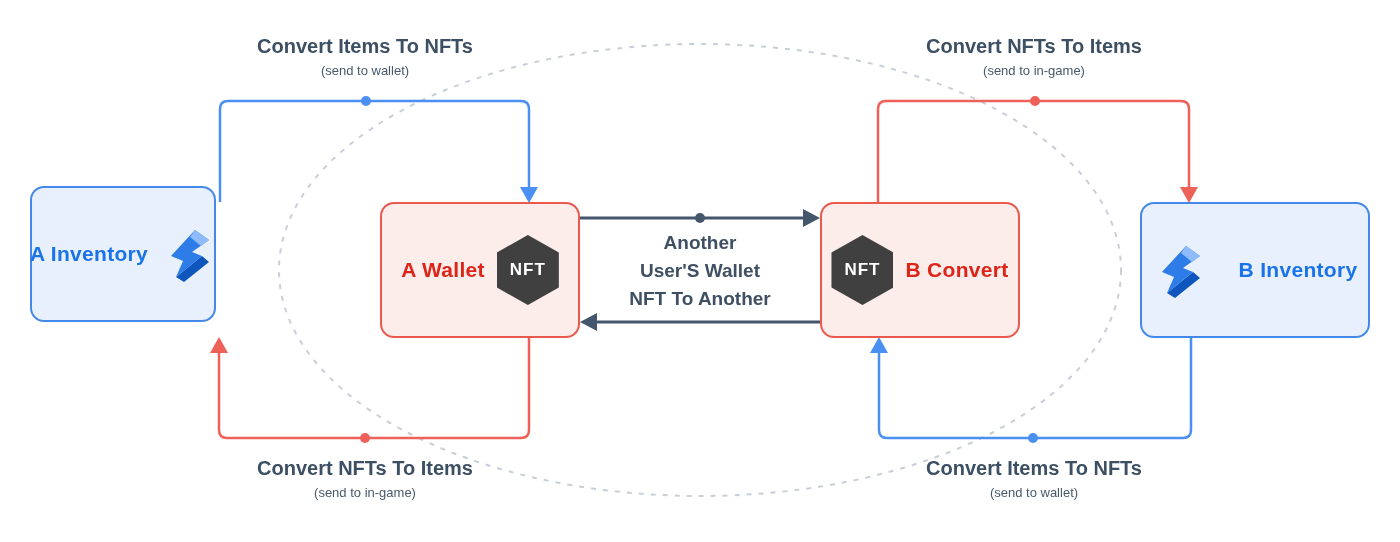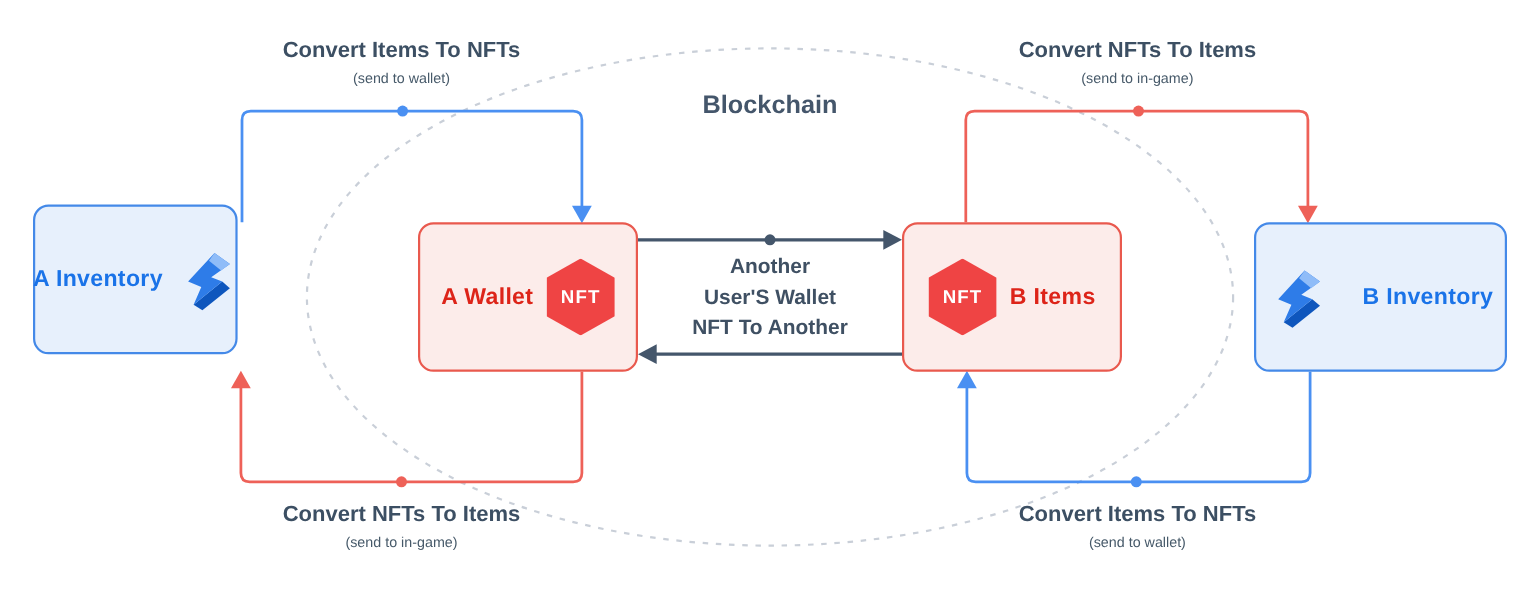--- a/index.html
+++ b/index.html
@@ -12,21 +12,21 @@
   .node{
     position:absolute;display:flex;align-items:center;justify-content:center;
     gap:14px;border-radius:14px;box-sizing:border-box;
   }
   .node.inventory{background:#E7F0FC;border:2px solid #4489E8;}
   .node.wallet{background:#FCECEA;border:2px solid #E9594E;gap:12px;}
   .node-label{font-weight:bold;font-size:21px;letter-spacing:.3px;white-space:nowrap;}
   .inventory .node-label{color:#1A73E8;}
   .wallet .node-label{color:#DD2419;}
   .hexbadge{
-    width:62px;height:70px;background:#ef4444;
+    width:62px;height:70px;background:#404040;
     clip-path:polygon(50% 0%,100% 25%,100% 75%,50% 100%,0% 75%,0% 25%);
     display:flex;align-items:center;justify-content:center;flex:0 0 auto;
   }
   .hexbadge span{color:#ffffff;font-weight:bold;font-size:17px;letter-spacing:1px;}
   .flow-label{position:absolute;transform:translateX(-50%);white-space:nowrap;text-align:right;}
   .flow-title{font-weight:bold;font-size:20px;color:#3C4F63;}
   .flow-sub{font-size:13px;color:#465969;}
   .big-title{
     position:absolute;transform:translateX(-50%);font-weight:bold;font-size:23px;
     color:#44566B;white-space:nowrap;
@@ -94,33 +94,32 @@
     <span class="node-label">A Wallet</span>
     <div class="hexbadge">
       <span>NFT</span>
     </div>
   </div>
 
   <div class="node wallet" style="left:820px;top:202px;width:200px;height:136px;">
     <div class="hexbadge">
       <span>NFT</span>
     </div>
-    <span class="node-label">B Items</span>
+    <span class="node-label">B Convert</span>
   </div>
 
   <div class="node inventory" style="left:1140px;top:202px;width:230px;height:136px;gap:32px;">
     <svg class="bolt" width="54" height="58" viewBox="0 0 54 58">
       <polygon points="40,31 47,37 22,57 14,52" fill="#0E56BD"></polygon>
       <polygon points="33,5 47,15 30,27 40,31 14,52 21,36 9,31" fill="#2E7CE8"></polygon>
       <polygon points="33,5 47,15 39,21 28,12" fill="#8FBCF8"></polygon>
     </svg>
     <span class="node-label">B Inventory</span>
   </div>
 
-  <div class="big-title" style="left:700px;top:82px;">Blockchain</div>
 
   <div class="flow-label flow-title" style="left:365px;top:35px;">Convert Items To NFTs</div>
   <div class="flow-label flow-sub" style="left:365px;top:63px;">(send to wallet)</div>
 
   <div class="flow-label flow-title" style="left:1034px;top:35px;">Convert NFTs To Items</div>
   <div class="flow-label flow-sub" style="left:1034px;top:63px;">(send to in-game)</div>
 
   <div class="flow-label flow-title" style="left:365px;top:457px;">Convert NFTs To Items</div>
   <div class="flow-label flow-sub" style="left:365px;top:485px;">(send to in-game)</div>
 

